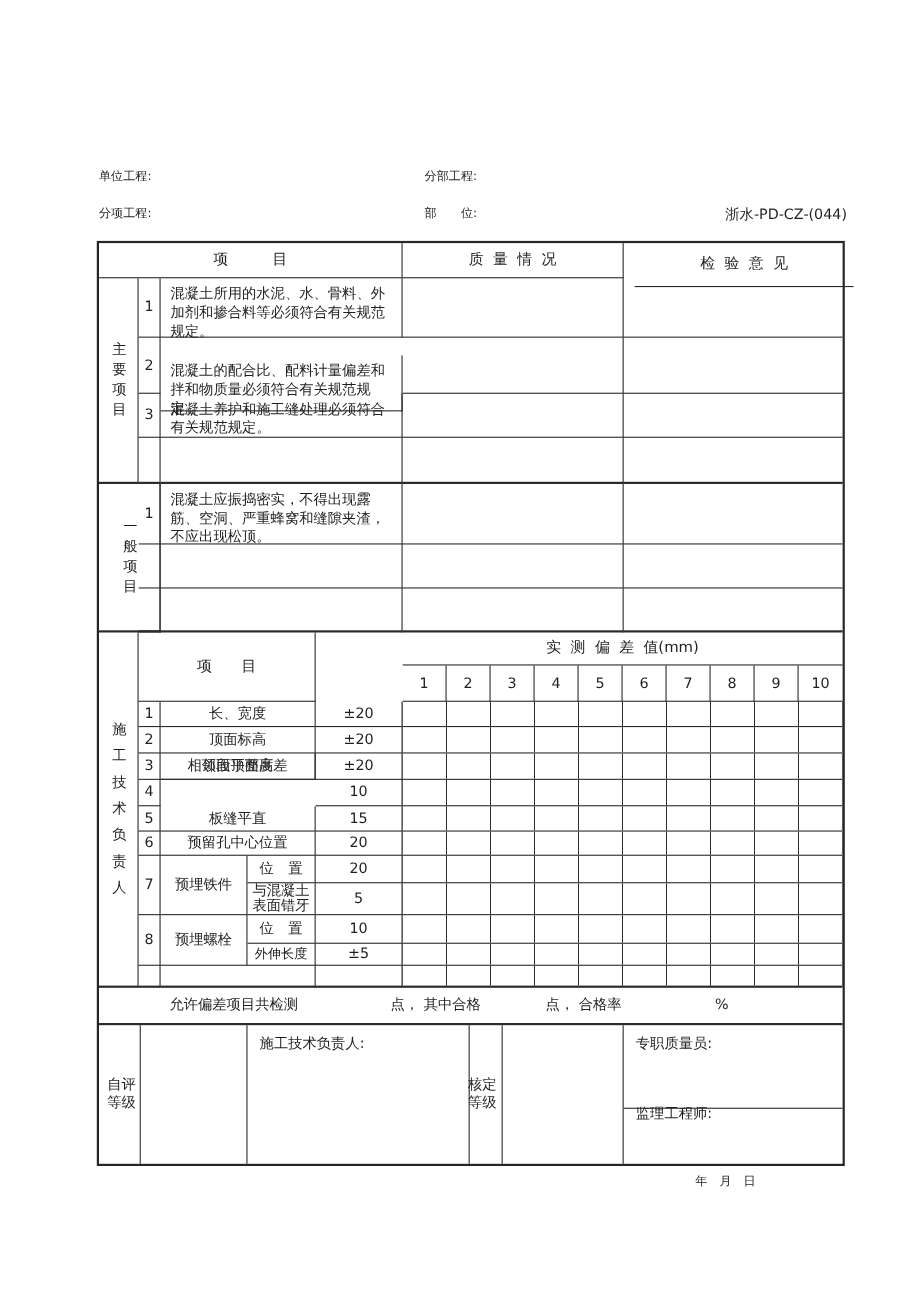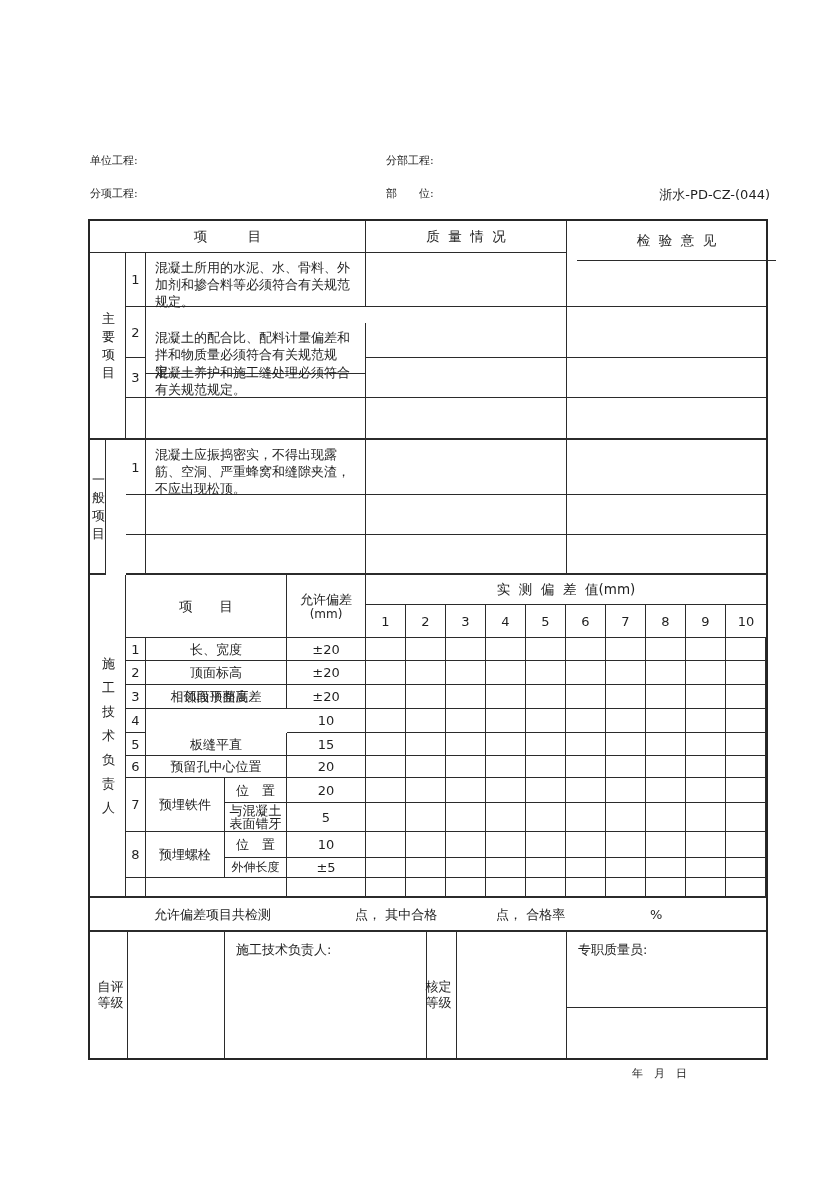--- a/index.html
+++ b/index.html
@@ -62,21 +62,21 @@
     <div class="cell c" style="left:36px;top:137px;width:20px;height:40px;">3</div>
     <div class="cell tl" style="left:56px;top:137px;width:220px;height:40px;">混凝土养护和施工缝处理必须符合有关规范规定。</div>
     <div class="cell" style="left:276px;top:137px;width:201px;height:40px;"></div>
     <div class="cell nbr" style="left:477px;top:137px;width:199px;height:40px;"></div>
 
     <div class="cell c bb2" style="left:36px;top:177px;width:20px;height:42px;"></div>
     <div class="cell tl bb2" style="left:56px;top:177px;width:220px;height:42px;"></div>
     <div class="cell bb2" style="left:276px;top:177px;width:201px;height:42px;"></div>
     <div class="cell nbr bb2" style="left:477px;top:177px;width:199px;height:42px;"></div>
 
-    <div class="cell c vt" style="left:0;top:219px;width:16px;height:135px;border-bottom-width:2px;">
+    <div class="cell c vt" style="left:0;top:219px;width:56px;height:135px;border-bottom-width:2px;">
         <span>一般项目</span>
       </div>
 
     <div class="cell c" style="left:36px;top:219px;width:20px;height:55px;">1</div>
     <div class="cell tl" style="left:56px;top:219px;width:220px;height:55px;">混凝土应振捣密实，不得出现露筋、空洞、严重蜂窝和缝隙夹渣，不应出现松顶。</div>
     <div class="cell" style="left:276px;top:219px;width:201px;height:55px;"></div>
     <div class="cell nbr" style="left:477px;top:219px;width:199px;height:55px;"></div>
 
     <div class="cell c" style="left:36px;top:274px;width:20px;height:40px;"></div>
     <div class="cell tl" style="left:56px;top:274px;width:220px;height:40px;"></div>
@@ -86,26 +86,20 @@
     <div class="cell c bb2" style="left:36px;top:314px;width:20px;height:40px;"></div>
     <div class="cell tl bb2" style="left:56px;top:314px;width:220px;height:40px;"></div>
     <div class="cell bb2" style="left:276px;top:314px;width:201px;height:40px;"></div>
     <div class="cell nbr bb2" style="left:477px;top:314px;width:199px;height:40px;"></div>
 
     <div class="cell c vt vt6" style="left:0;top:354px;width:36px;height:323px;border-bottom-width:2px;">
         <span>施工技术负责人</span>
       </div>
 
     <div class="cell c pre hdr" style="left:36px;top:354px;width:161px;height:63px;">项　　目</div>
-    <div class="cell c" style="left:197px;top:354px;width:79px;height:63px;">
-      <div>
-        <div>允许偏差</div>
-        <div style="font-size:12px;line-height:13px;">(mm)</div>
-      </div>
-    </div>
     <div class="cell c pre hdr nbr" style="left:276px;top:354px;width:400px;height:30px;">实  测  偏  差  值(mm)</div>
 
     <div class="cell c" style="left:276px;top:384px;width:40px;height:33px;">1</div>
     <div class="cell c" style="left:316px;top:384px;width:40px;height:33px;">2</div>
     <div class="cell c" style="left:356px;top:384px;width:40px;height:33px;">3</div>
     <div class="cell c" style="left:396px;top:384px;width:40px;height:33px;">4</div>
     <div class="cell c" style="left:436px;top:384px;width:40px;height:33px;">5</div>
     <div class="cell c" style="left:476px;top:384px;width:40px;height:33px;">6</div>
     <div class="cell c" style="left:516px;top:384px;width:40px;height:33px;">7</div>
     <div class="cell c" style="left:556px;top:384px;width:40px;height:33px;">8</div>
@@ -175,18 +169,19 @@
       <span class="sumspan" style="left:406px;">点， 合格率</span>
       <span class="sumspan" style="left:560px;">%</span>
     </div>
     <div class="cell nbb" style="left:38px;top:711px;width:97px;height:126px;"></div>
     <div class="cell nbb siglabel" style="left:135px;top:711px;width:202px;height:126px;">施工技术负责人:</div>
     <div class="cell c vt vt2 nbb" style="left:327px;top:711px;width:40px;height:126px;">
         <span>核定等级</span>
       </div>
     <div class="cell nbb" style="left:377px;top:711px;width:100px;height:126px;"></div>
     <div class="cell nbr siglabel" style="left:477px;top:711px;width:199px;height:76px;">专职质量员:</div>
+    <div class="cell nbr nbb siglabel" style="left:477px;top:774px;width:199px;height:63px;">监理工程师:</div>
 
   </div>
 
   <div class="abs info pre" style="left:632px;top:1066px;">年　月　日</div>
 
 </div>
 
 </body></html>

